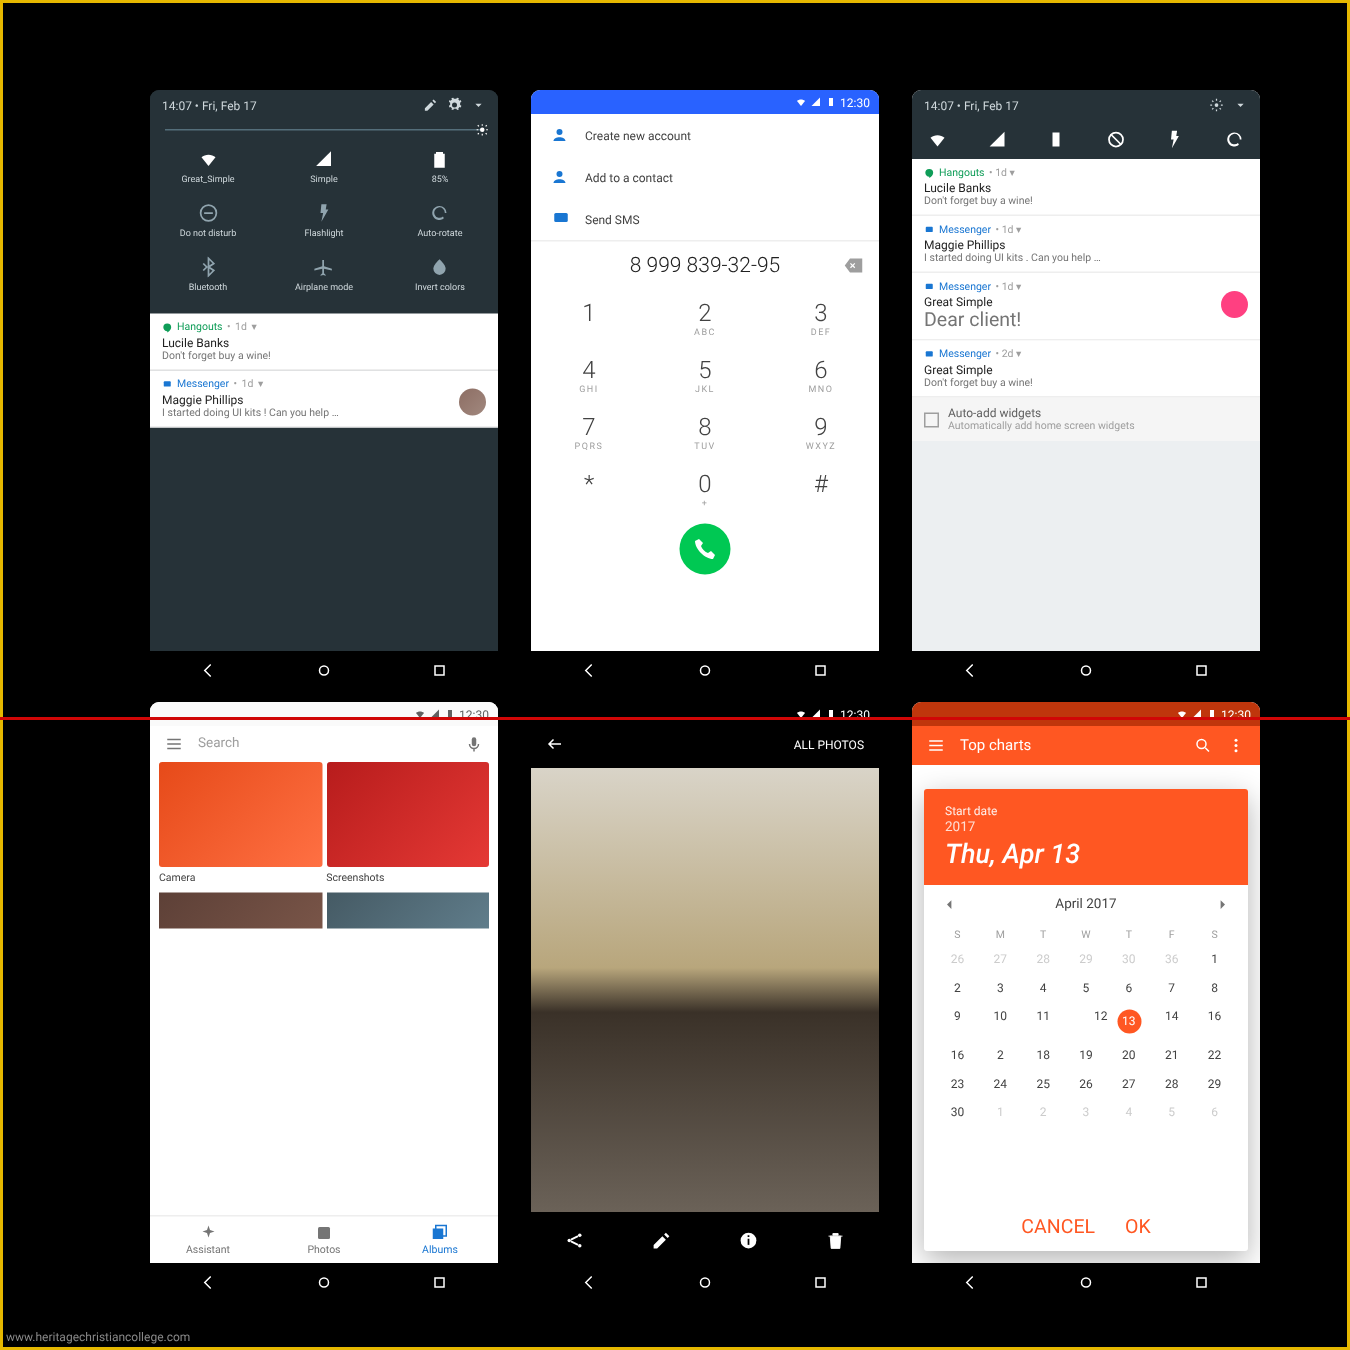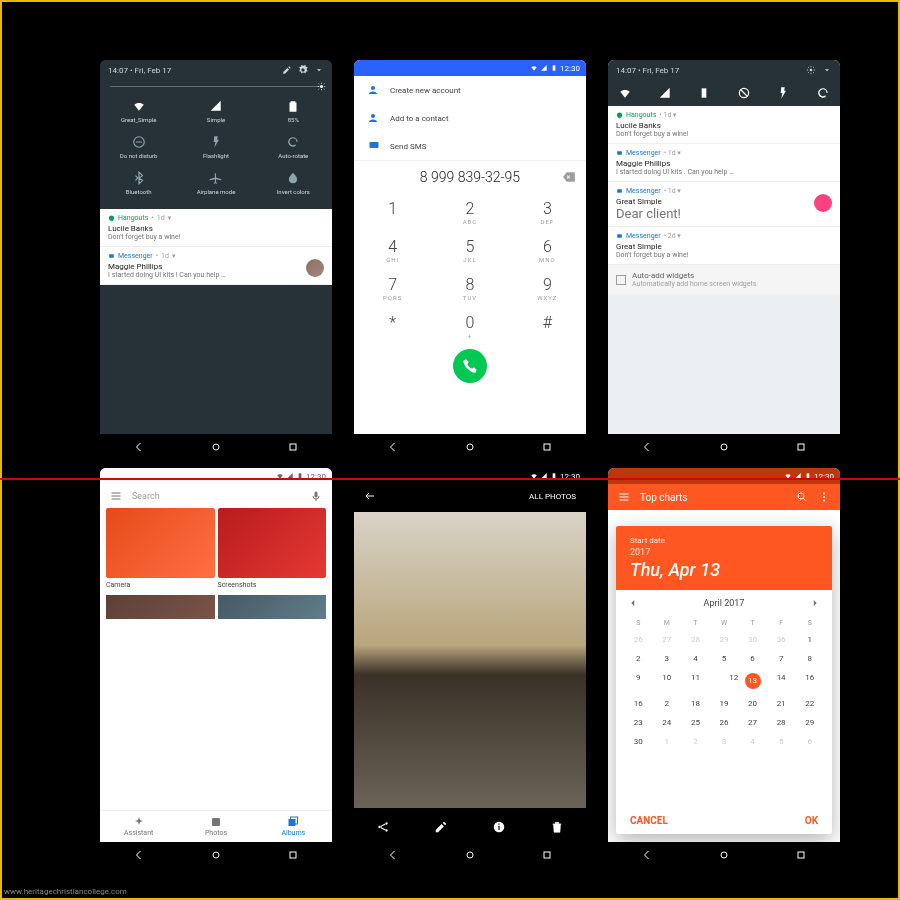--- a/index.html
+++ b/index.html
@@ -107,21 +107,21 @@
   .p6-dhead{background:#ff5722;color:#fff;padding:10px 14px;}
   .p6-dhead .sm{font-size:8px;opacity:.9;}
   .p6-dhead .yr{font-size:9px;opacity:.8;margin-top:2px;}
   .p6-dhead .dt{font-size:18px;font-weight:500;margin-top:2px;font-style:italic;}
   .p6-month{display:flex;align-items:center;justify-content:space-between;padding:8px 12px;font-size:9px;color:#424242;}
   .p6-month svg{width:10px;height:10px;}
   .cal{display:grid;grid-template-columns:repeat(7,1fr);text-align:center;font-size:8px;color:#616161;padding:0 8px;}
   .cal .dh{color:#9e9e9e;padding:3px 0;font-size:7px;}
   .cal .dc{padding:5px 0;}
   .cal .sel{background:#ff5722;color:#fff;border-radius:50%;width:16px;height:16px;line-height:16px;margin:0 auto;display:block;}
-  .p6-act{display:flex;justify-content:space-between;gap:20px;padding:8px 14px;font-size:10px;color:#ff5722;font-weight:700;margin-top:auto;}
+  .p6-act{display:flex;justify-content:center;gap:20px;padding:8px 14px;font-size:13px;color:#ff5722;font-weight:400;margin-top:auto;}
 
   .watermark{position:absolute;left:4px;bottom:4px;font-size:8px;color:#888;}
 
   
   .img1{background:linear-gradient(135deg,#8d6e63,#a1887f);}
   .img2{background:linear-gradient(135deg,#5d4037,#795548);}
   .img3{background:linear-gradient(135deg,#455a64,#607d8b);}
   .img4{background:linear-gradient(135deg,#e64a19,#ff7043);}
   .img5{background:linear-gradient(135deg,#b71c1c,#e53935);}
 </style>

